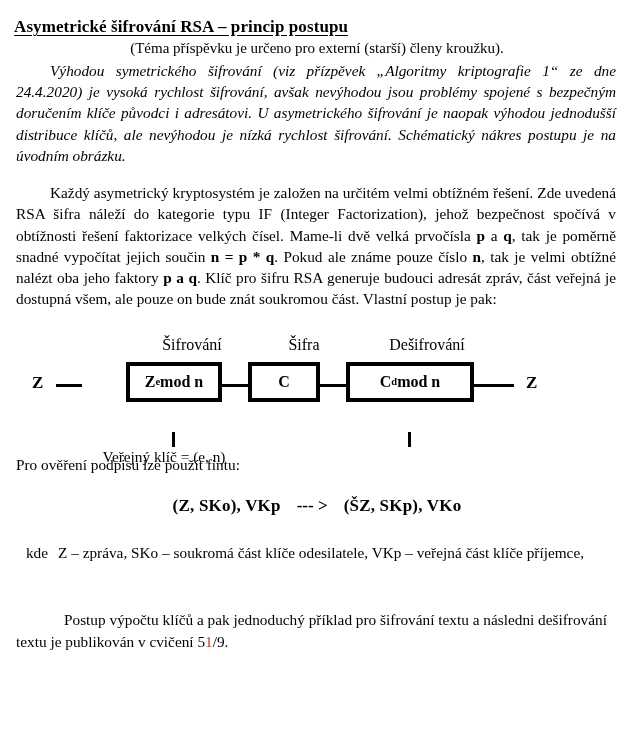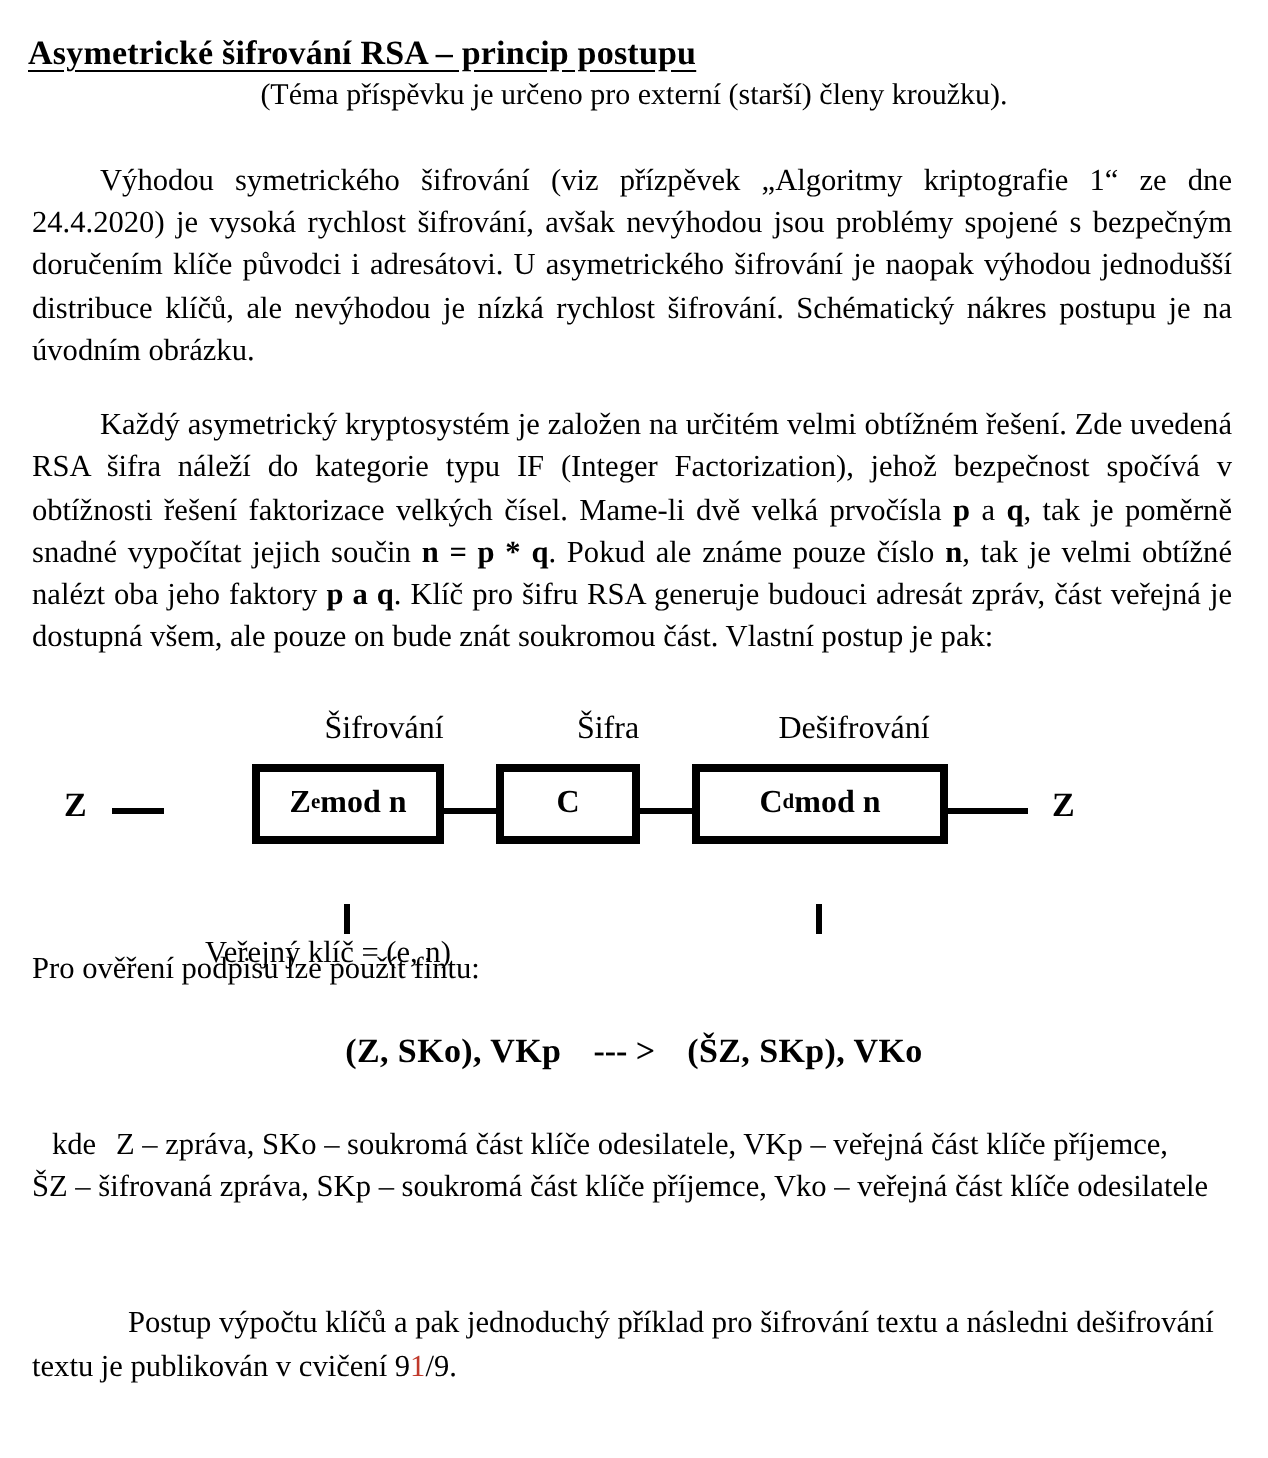--- a/index.html
+++ b/index.html
@@ -45,21 +45,21 @@
   }
 
   
   .para {
     font-size: 15.3px;
     line-height: 1.39;
     text-align: justify;
     margin: 0;
     padding: 0 4px 0 2px;
   }
-  .para.first { margin-top: 21px; }
+  .para.first { margin-top: 1px; font-style: italic; }
   .para.second { margin-top: 16px; }
   .indent { display: inline-block; width: 34px; }
   b { font-weight: bold; }
 
   
   .diagram {
     position: relative;
     margin-top: 26px;
     height: 120px;
   }
@@ -211,17 +211,17 @@
       <span class="tick" style="left:394px;"></span>
 
       <span class="keylabel" style="left:50px; width:200px;">Veřejný klíč = (e, n)</span>
     </div>
   </div>
 
   <p class="trick-intro">Pro ověření podpisu lze použít fintu:</p>
 
   <p class="formula"><span>(Z, SKo), VKp</span><span class="arrow">--- &gt;</span><span>(ŠZ, SKp), VKo</span></p>
 
-  <p class="legend" style="padding-top:26px;"><span class="kde">kde</span><span>Z – zpráva, SKo – soukromá část klíče odesilatele, VKp – veřejná část klíče příjemce,</span><br><span>ŠZ – šifrovaná zpráva, SKp – soukromá část klíče příjemce, Vko – veřejná část klíče odesilatele</span></p>
-
-  <p class="closing" style="padding-top:46px;"><span class="indent"></span><span>Postup výpočtu klíčů a pak jednoduchý příklad pro šifrování textu a následni dešifrování textu je publikován v cvičení 9</span><span class="red">1</span><span>/9.</span></p>
+  <p class="legend" style="padding-top:26px;"><span class="kde">kde</span><span>Z – zpráva, SKo – soukromá část klíče odesilatele, VKp – veřejná část klíče příjemce,</span><br></p>
+
+  <p class="closing" style="padding-top:46px;"><span class="indent"></span><span>Postup výpočtu klíčů a pak jednoduchý příklad pro šifrování textu a následni dešifrování textu je publikován v cvičení 5</span><span class="red">1</span><span>/9.</span></p>
 
 </div>
 
 </body></html>

